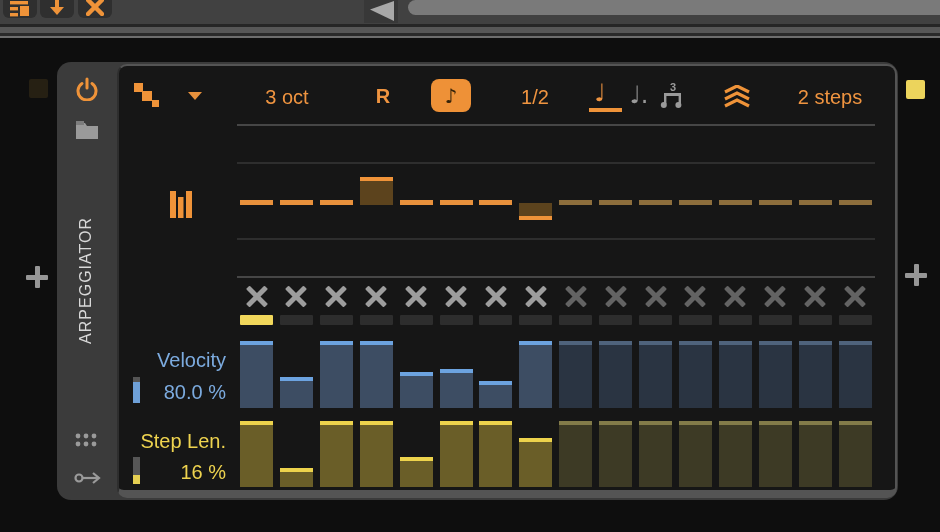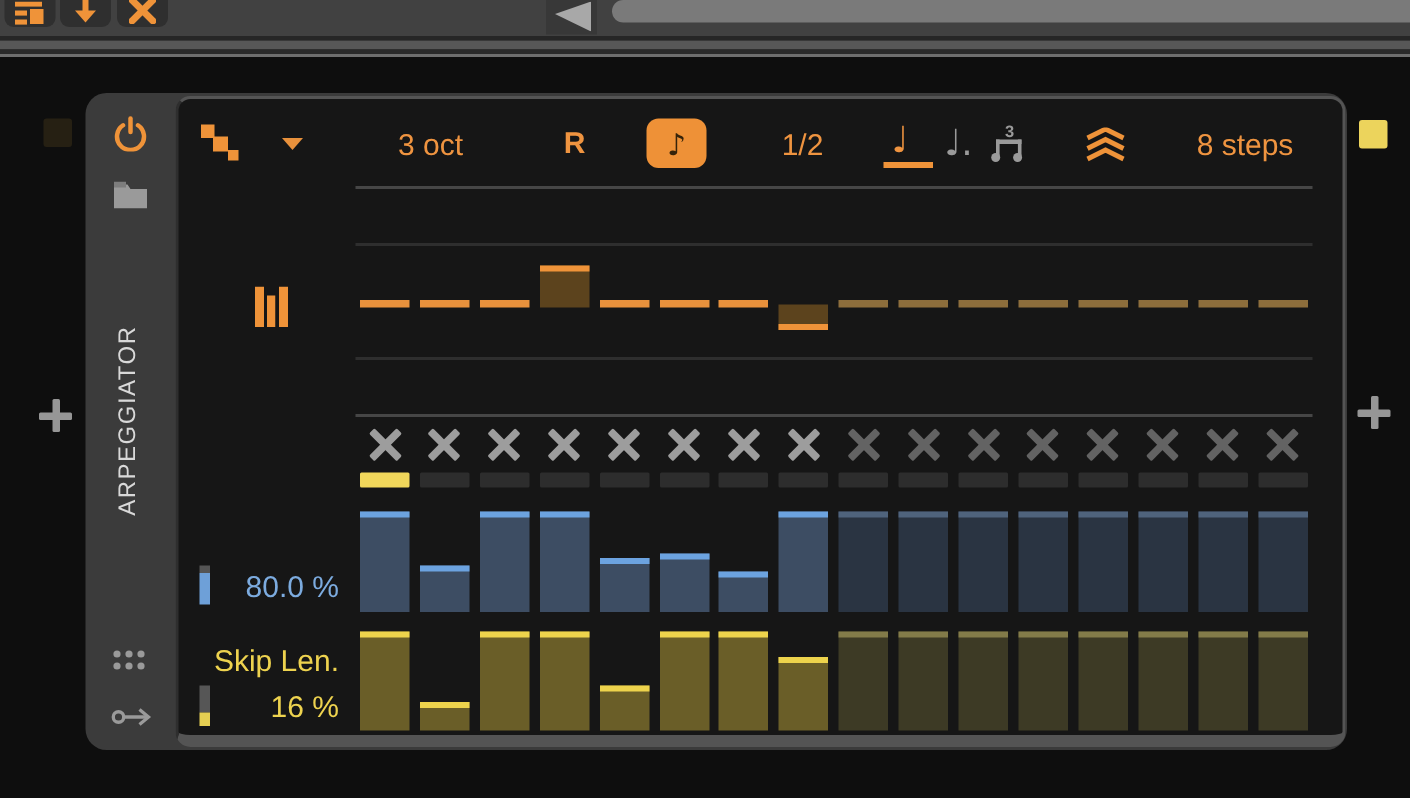--- a/index.html
+++ b/index.html
@@ -172,40 +172,41 @@
       <circle cx="20.4" cy="23" r="3" fill="#9a9a9a"></circle>
     </svg>
   </div>
   <div class="abs" style="left:723px;top:85px;width:28px;height:23px;">
     <svg width="28" height="23">
       <polyline points="2,7 14,1 26,7" fill="none" stroke="#ef9339" stroke-width="3.2"></polyline>
       <polyline points="2,14 14,8 26,14" fill="none" stroke="#ef9339" stroke-width="3.2"></polyline>
       <polyline points="2,21 14,15 26,21" fill="none" stroke="#ef9339" stroke-width="3.2"></polyline>
     </svg>
   </div>
-  <div class="abs hdr" style="left:780px;top:85px;width:100px;">8 steps</div>
+  <div class="abs hdr" style="left:780px;top:85px;width:100px;">2 steps</div>
 
   <div class="abs gl" style="top:124px;background:#464646;"></div>
   <div class="abs gl" style="top:162px;background:#2e2e2e;"></div>
   <div class="abs gl" style="top:238px;background:#2e2e2e;"></div>
   <div class="abs gl" style="top:276px;background:#464646;"></div>
 
   <div class="abs" style="left:170px;top:191px;width:22px;height:27px;">
     <svg width="22" height="27">
       <rect x="0" y="0" width="6" height="27" fill="#ef9339"></rect>
       <rect x="8" y="6" width="5.5" height="21" fill="#ef9339"></rect>
       <rect x="16" y="0" width="6" height="27" fill="#ef9339"></rect>
     </svg>
   </div>
+  <div class="abs lane-label" style="top:348px;color:#7cabdf;">Velocity</div>
   <div class="abs lane-label" style="top:380px;color:#7cabdf;">80.0 %</div>
   <div class="abs fader" style="left:133px;top:377px;height:26px;">
     <i style="top:0;height:5px;background:#555555;"></i>
     <i style="top:5px;height:21px;background:#6ea0d8;"></i>
   </div>
-  <div class="abs lane-label" style="top:429px;color:#eed34f;">Skip Len.</div>
+  <div class="abs lane-label" style="top:429px;color:#eed34f;">Step Len.</div>
   <div class="abs lane-label" style="top:460px;color:#eed34f;">16 %</div>
   <div class="abs fader" style="left:133px;top:457px;height:27px;">
     <i style="top:0;height:18px;background:#565656;"></i>
     <i style="top:18px;height:9px;background:#e5cf52;"></i>
   </div>
 
   <div class="abs" style="inset:0;" id="pitch-lane">
       <div class="pbar pflat" style="top: 200px; left: 240px;"></div>
       <div class="pbar pflat" style="top: 200px; left: 280px;"></div>
       <div class="pbar pflat" style="top: 200px; left: 320px;"></div>

